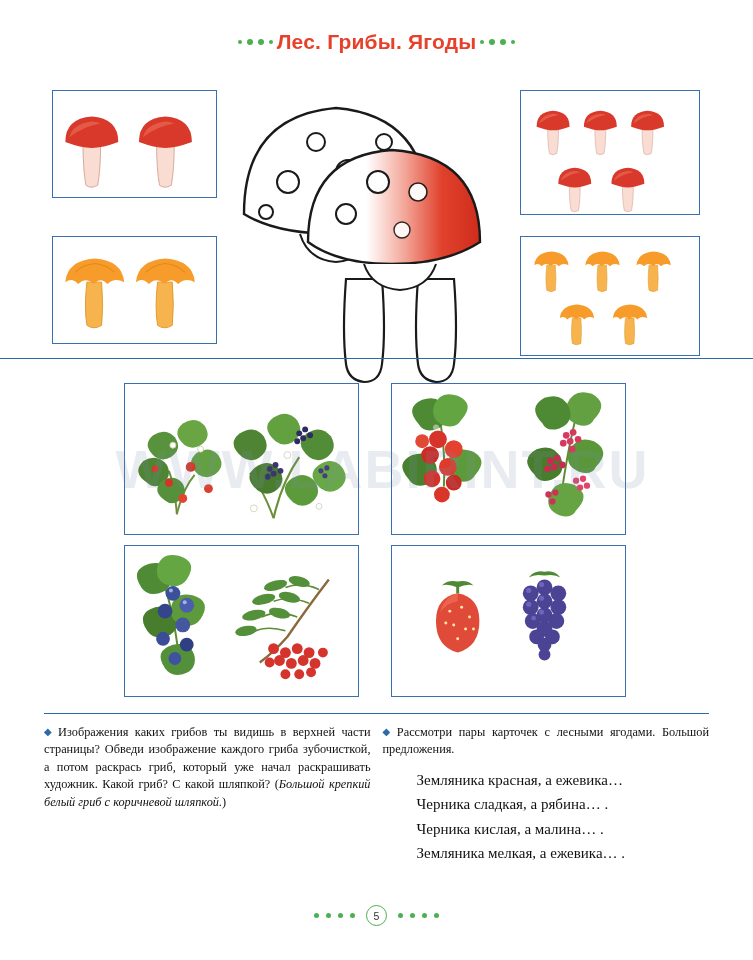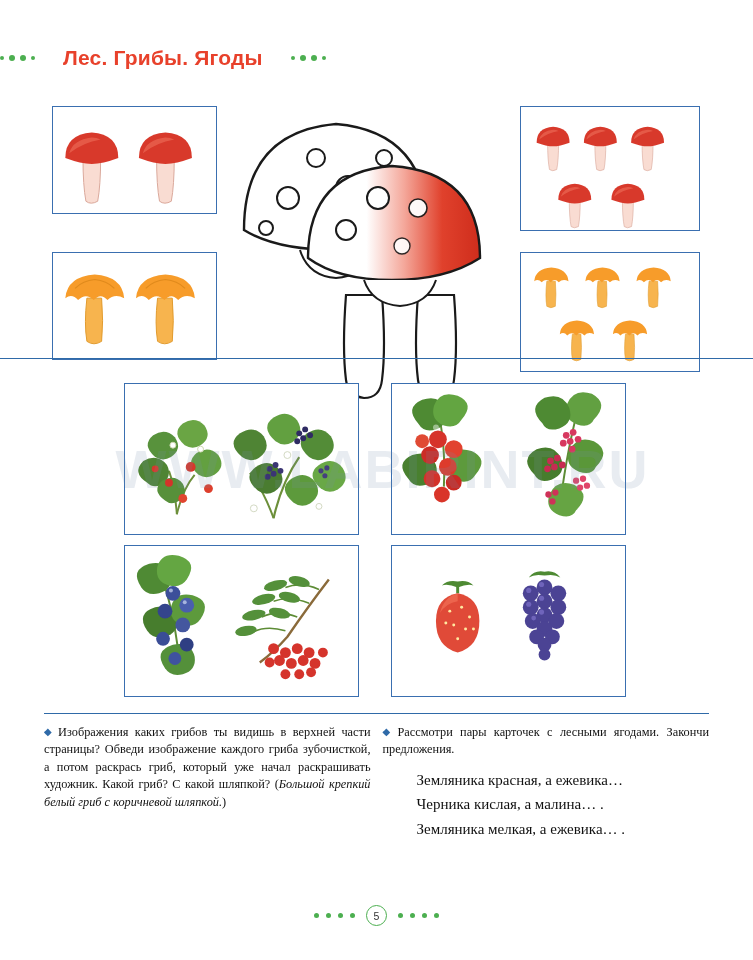--- a/index.html
+++ b/index.html
@@ -11,23 +11,23 @@
     position:relative;
     overflow:hidden;
   }
   .page {
     position:absolute; inset:0;
     padding:0;
   }
 
   
   .title-row {
-    display:flex; align-items:center; justify-content:flex-start;
-    gap:28px;
-    margin-top:46px;
+    display:flex; align-items:center; justify-content:center;
+    gap:4px;
+    margin-top:30px;
   }
   .title-text {
     color:#e8412b;
     font-family:"Liberation Sans", sans-serif;
     font-weight:bold;
     font-size:21px;
     letter-spacing:0.2px;
     white-space:nowrap;
   }
   .dots {
@@ -538,24 +538,25 @@
   <div class="text-cols">
 
     <div class="col">
       <p class="para">
         <span class="bullet">◆</span><span>Изображения каких грибов ты видишь в верхней части страницы? Обведи изображение каждого гриба зубочисткой, а потом раскрась гриб, который уже начал раскрашивать художник. Какой гриб? С какой шляпкой? (</span><span class="it">Большой крепкий белый гриб с коричневой шляпкой.</span><span>)</span>
       </p>
     </div>
 
     <div class="col">
       <p class="para">
-        <span class="bullet">◆</span><span>Рассмотри пары карточек с лесными ягодами. Закончи предложения.</span>
+        <span class="bullet">◆</span><span>Рассмотри пары карточек с лесными ягодами. Большой предложения.</span>
       </p>
       <div class="sentences">
         <div class="s">Земляника красная, а ежевика…</div>
+        <div class="s">Черника сладкая, а рябина… .</div>
         <div class="s">Черника кислая, а малина… .</div>
         <div class="s">Земляника мелкая, а ежевика… .</div>
       </div>
     </div>
   </div>
 
   <div class="footer">
     <span class="fd"></span>
     <span class="fd"></span>
     <span class="fd"></span>

